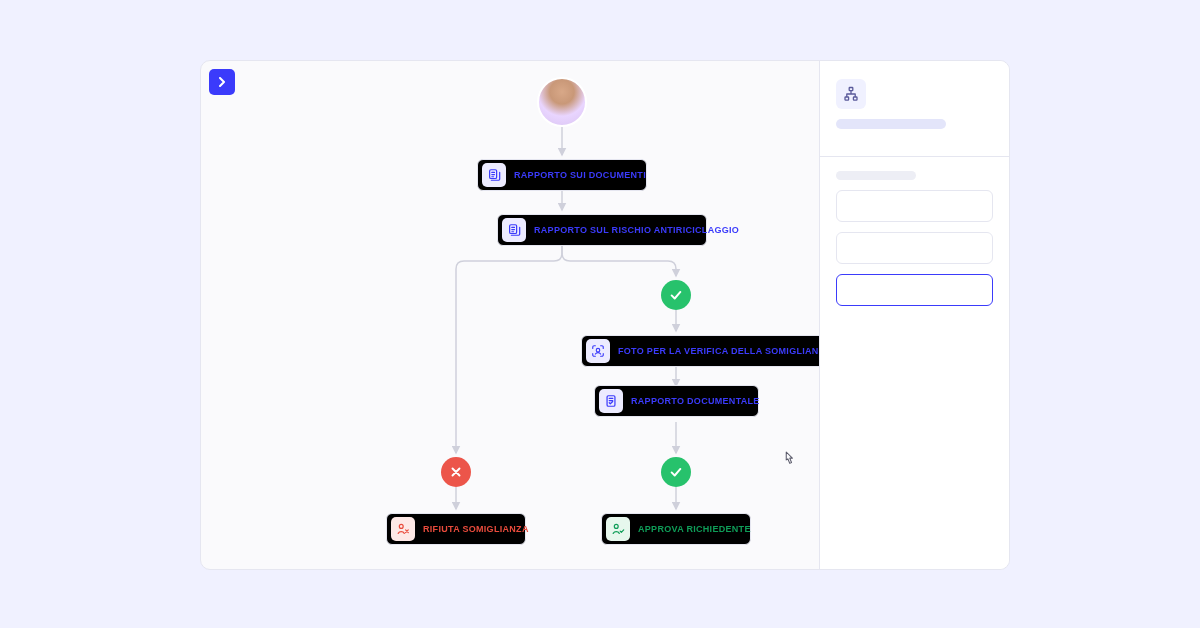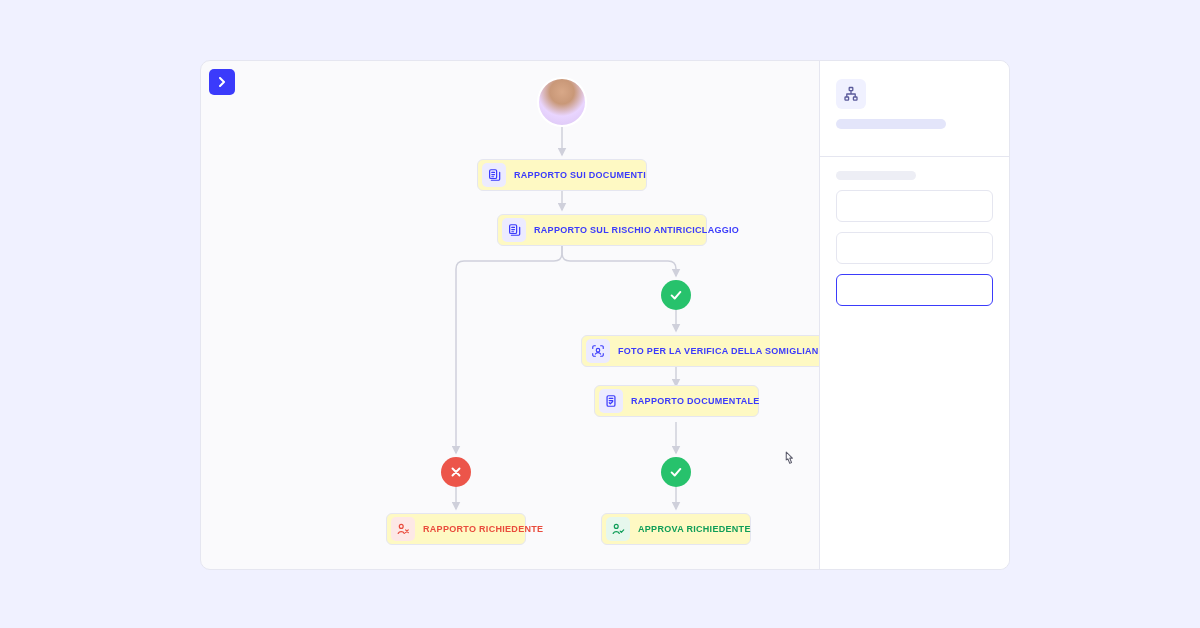--- a/index.html
+++ b/index.html
@@ -102,21 +102,21 @@
   width: 50px;
   height: 50px;
   border-radius: 50%;
   background: radial-gradient(circle at 50% 28%, #d8a888 0%, #c99878 30%, #e9d5ff 60%, #d9c4f2 100%);
   border: 2px solid #fff;
 }
 
 
 .step-card {
   position: absolute;
-  background: #fef9c3;
+  background: #000000;
   border: 1px solid #e5e6f0;
   border-radius: 6px;
   display: flex;
   align-items: center;
   padding: 4px 10px 4px 4px;
   height: 32px;
   cursor: pointer;
 }
 .step-icon {
   width: 24px;
@@ -303,21 +303,21 @@
     <div class="step-card" style="left:185px; top:452px; width:140px;">
       <div class="step-icon red">
         <svg viewBox="0 0 16 16">
               <g stroke="#e94b3c" stroke-width="1.4" fill="none" stroke-linecap="round" stroke-linejoin="round">
                 <circle cx="6" cy="5" r="2.2"></circle>
                 <path d="M2.5 13a4 4 0 0 1 7 0"></path>
                 <path d="M11 9l3 3M14 9l-3 3"></path>
               </g>
             </svg>
       </div>
-      <span class="step-label red">RAPPORTO RICHIEDENTE</span>
+      <span class="step-label red">RIFIUTA SOMIGLIANZA</span>
     </div>
 
     <div class="step-card" style="left:400px; top:452px; width:150px;">
       <div class="step-icon green">
         <svg viewBox="0 0 16 16">
               <g stroke="#0f9d58" stroke-width="1.4" fill="none" stroke-linecap="round" stroke-linejoin="round">
                 <circle cx="6" cy="5" r="2.2"></circle>
                 <path d="M2.5 13a4 4 0 0 1 7 0"></path>
                 <path d="M10.5 10.5l1.3 1.3L14.5 9"></path>
               </g>

